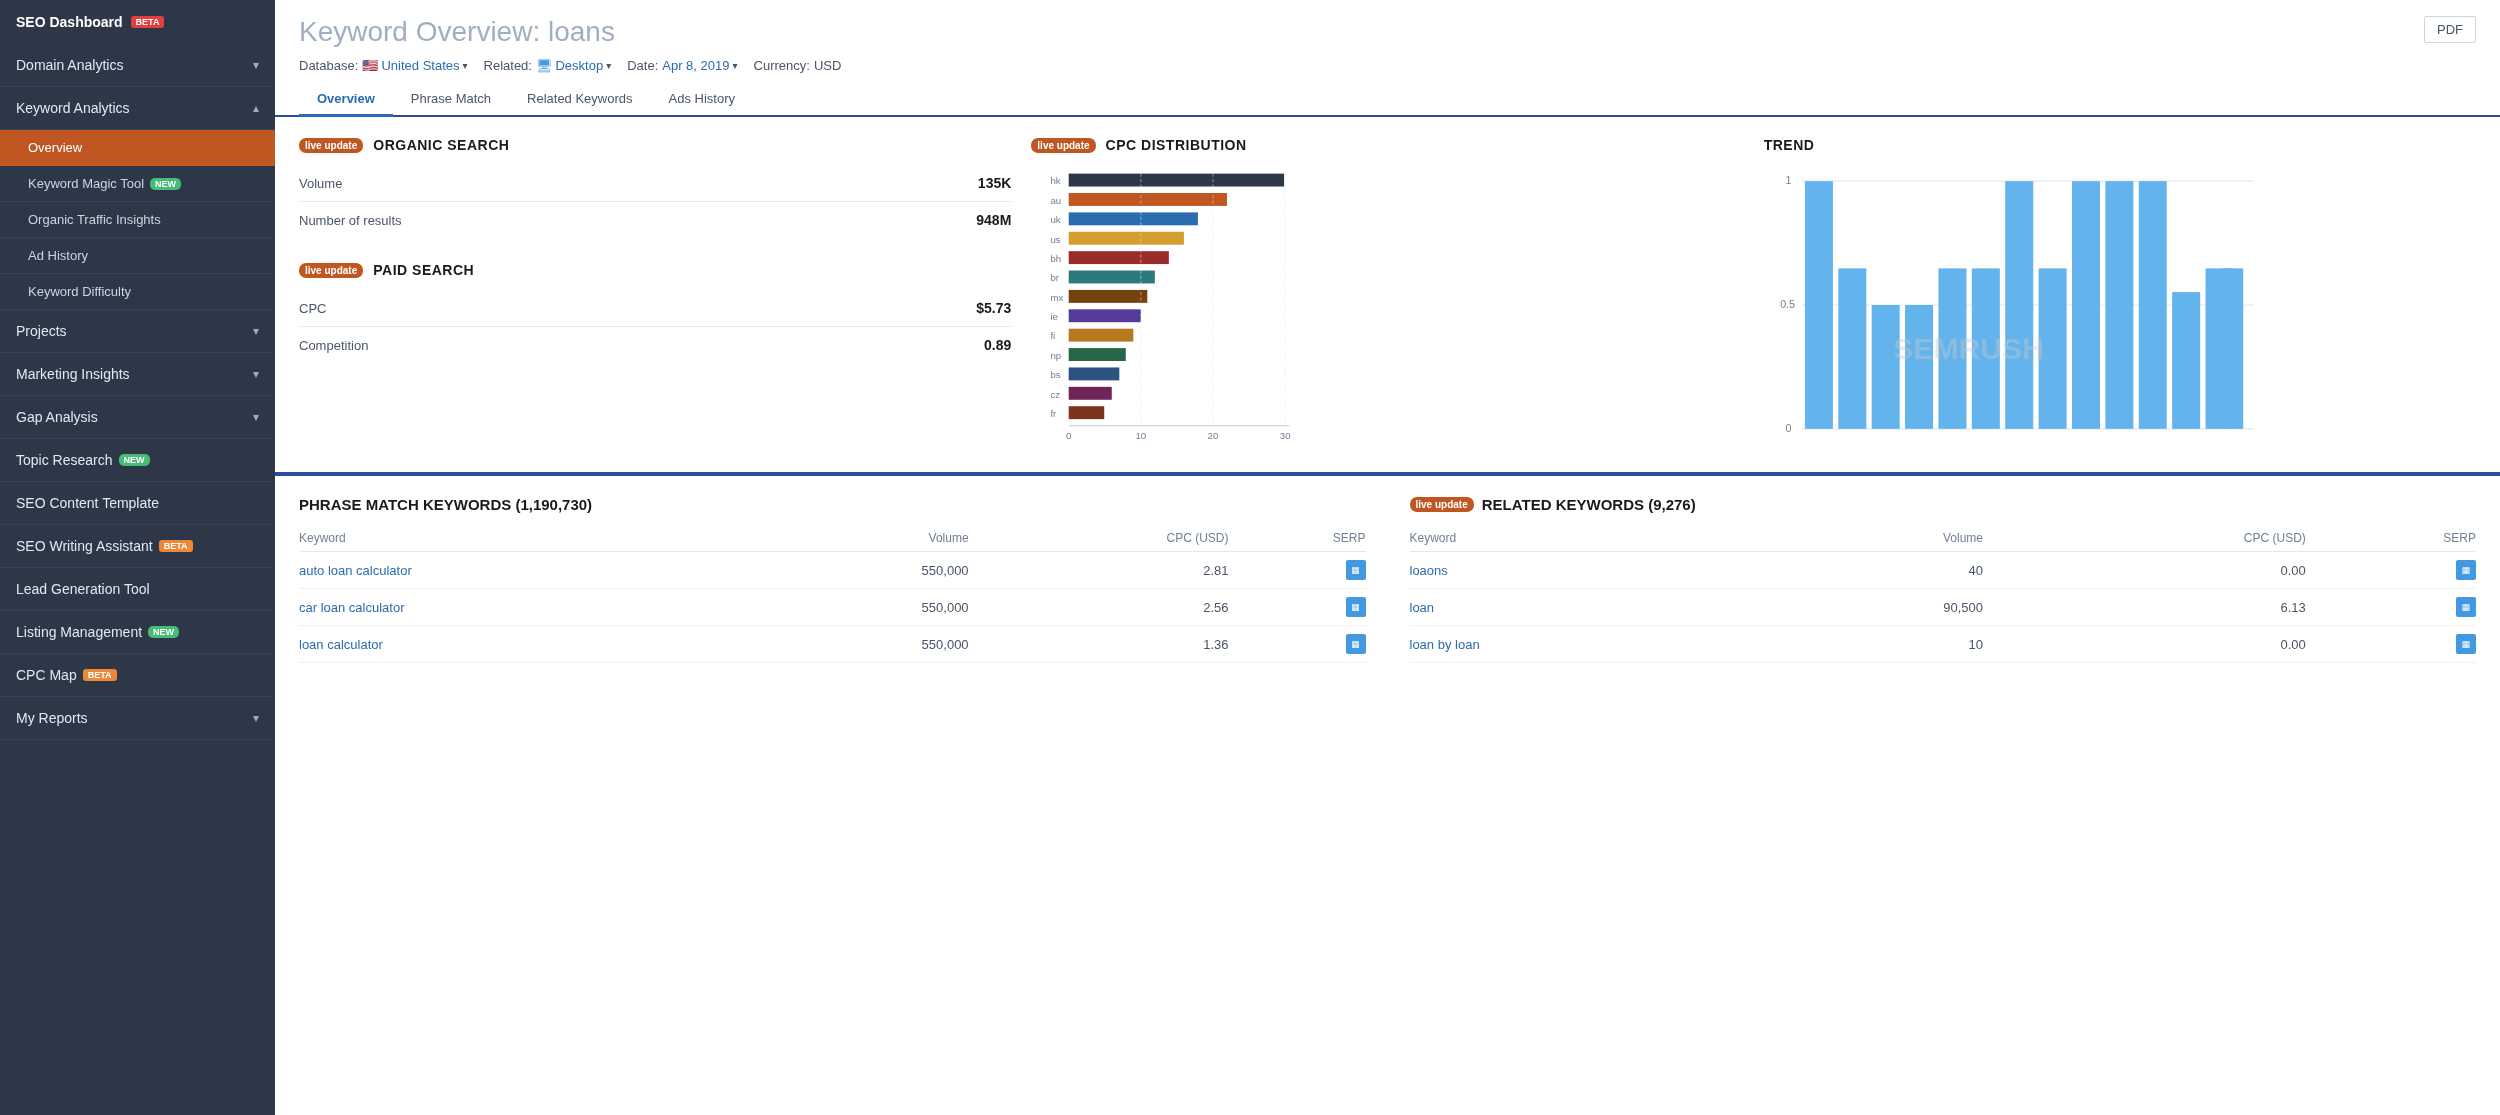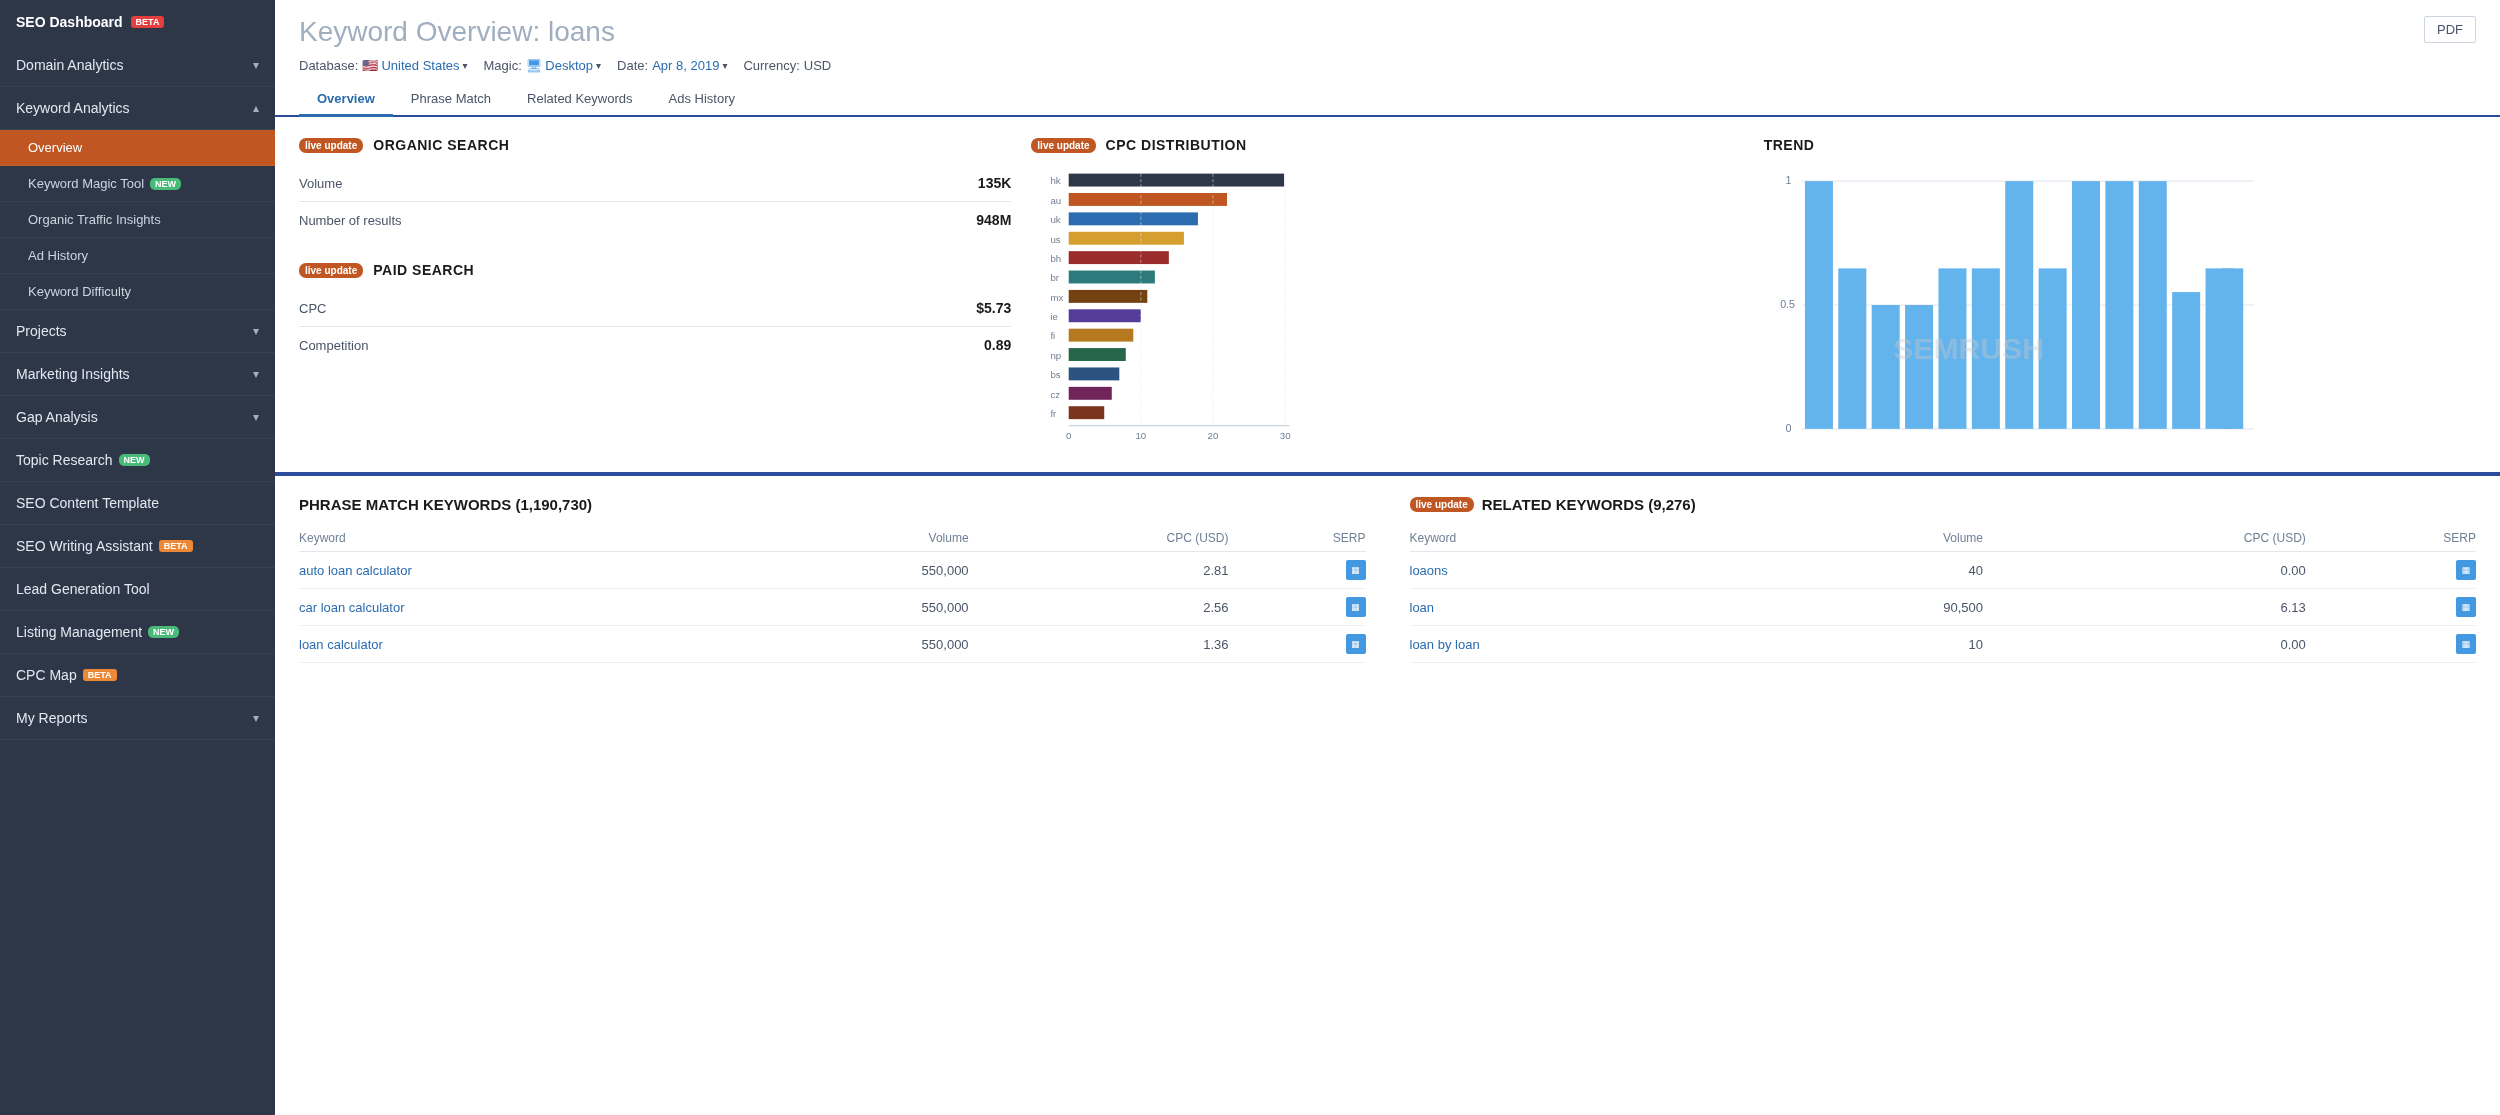--- a/index.html
+++ b/index.html
@@ -362,21 +362,21 @@
     <div class="header-meta">
       <span class="meta-item">
         <span>Database:</span>
         <a class="meta-link">
           <span>🇺🇸</span>
           <span>United States</span>
           <span class="chevron-down">▾</span>
         </a>
       </span>
       <span class="meta-item">
-        <span>Magic:</span>
+        <span>Related:</span>
         <a class="meta-link">
           <span class="monitor-icon">🖥</span>
           <span>Desktop</span>
           <span class="chevron-down">▾</span>
         </a>
       </span>
       <span class="meta-item">
         <span>Date:</span>
         <a class="meta-link">
           <span>Apr 8, 2019</span>

